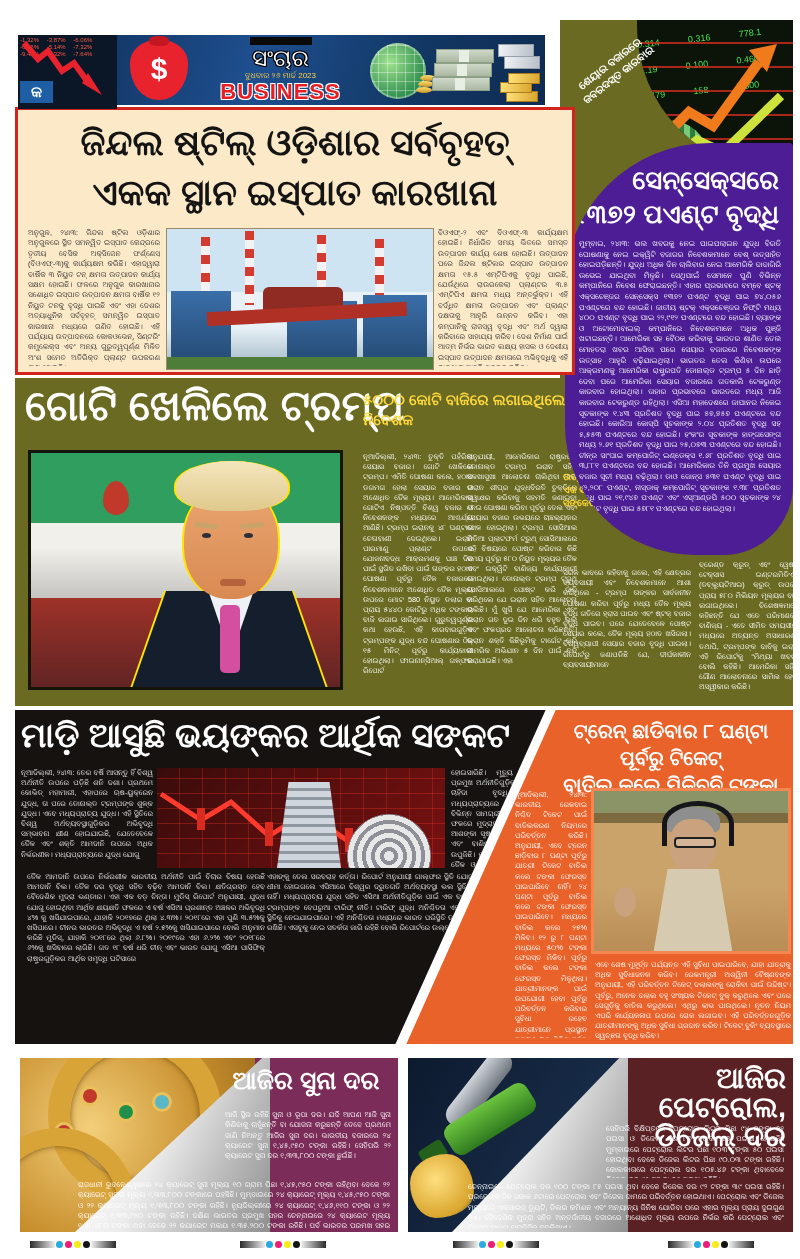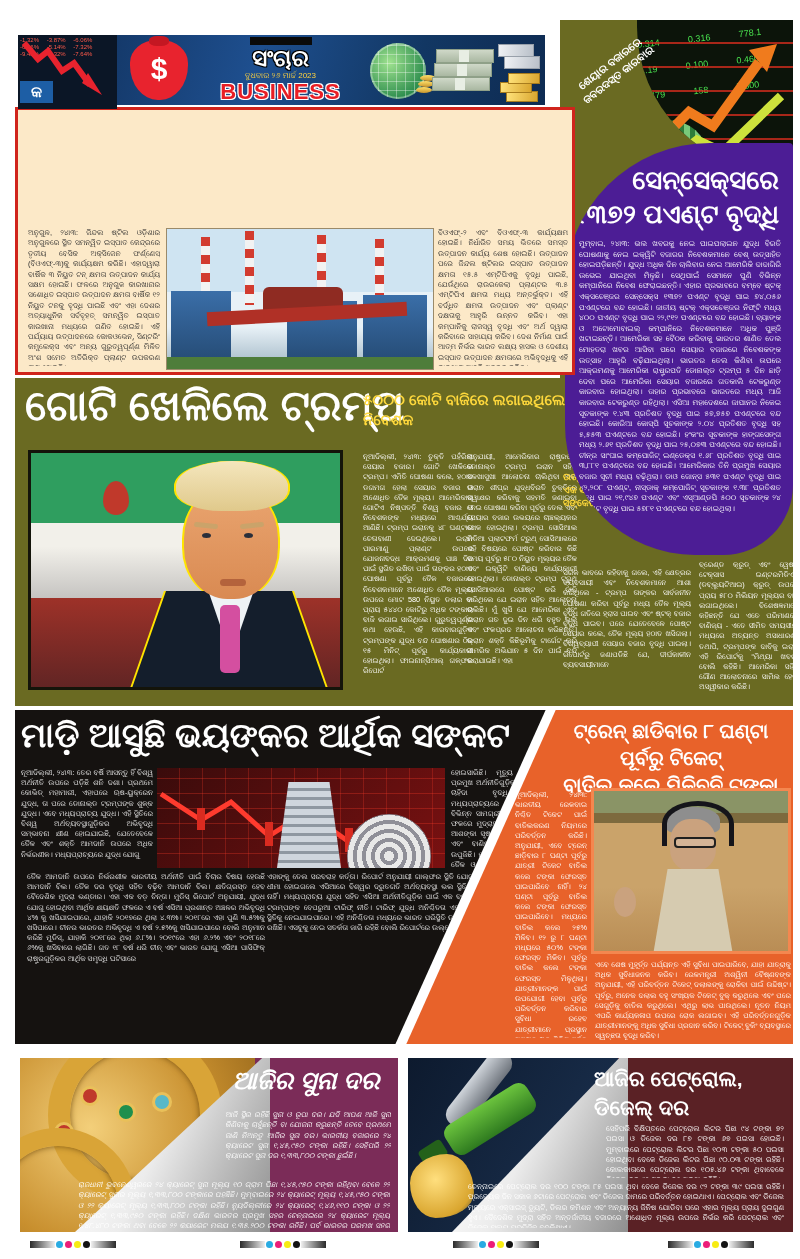--- a/index.html
+++ b/index.html
@@ -15,21 +15,21 @@
   .mh-ticker{left:0;top:0;width:95px;height:70px;background:#0b1626;color:#ff5a4a;
     font-size:6px;line-height:7px;overflow:hidden;word-spacing:6px;padding:2px;}
   .mh-edition{left:2px;top:46px;width:33px;height:22px;background:#1d5ea5;color:#fff;
     font-size:15px;font-weight:bold;text-align:center;line-height:22px;z-index:3;}
   .mh-bag{left:112px;top:5px;width:58px;height:60px;background:#e8232e;
     border-radius:46% 46% 48% 48%/38% 38% 58% 58%;text-align:center;}
   .mh-bag .knot{position:absolute;left:19px;top:-4px;width:20px;height:10px;background:#c41722;border-radius:40%;}
   .mh-bag .dollar{position:relative;top:12px;color:#fff;font-size:30px;font-weight:bold;}
   .mh-logo{left:180px;top:1px;width:165px;height:68px;text-align:center;}
   .mh-chip{display:block;margin:1px auto 0;width:62px;height:8px;background:#0a0a0a;}
-  .mh-brand{display:block;color:#fff;font-size:23px;font-weight:bold;line-height:26px;
+  .mh-brand{display:block;color:#fff;font-size:23px;font-weight:normal;line-height:26px;
     text-shadow:1px 1px 0 #000,-1px -1px 0 #000,1px -1px 0 #000,-1px 1px 0 #000;}
   .mh-date{display:block;color:#ffd23e;font-size:8px;line-height:9px;}
   .mh-biz{display:block;color:#e81e25;font-size:22px;font-weight:bold;letter-spacing:1px;line-height:24px;
     text-shadow:1px 1px 0 #fff,-1px -1px 0 #fff,1px -1px 0 #fff,-1px 1px 0 #fff;}
   .mh-globe{left:352px;top:8px;width:56px;height:56px;border-radius:50%;
     background:radial-gradient(circle at 35% 35%,#9fe28f,#2f8f4f 70%,#1d6136);
     box-shadow:inset 0 0 0 2px rgba(255,255,255,.35);}
   .mh-globe .grid{position:absolute;inset:0;border-radius:50%;
     background:repeating-linear-gradient(0deg,transparent 0 8px,rgba(255,255,255,.35) 8px 9px),
                repeating-linear-gradient(90deg,transparent 0 8px,rgba(255,255,255,.35) 8px 9px);}
@@ -134,21 +134,21 @@
     border-bottom:none;border-radius:50% 50% 0 0;}
   .m-hair{position:absolute;left:72px;top:16px;width:54px;height:26px;border-radius:50% 50% 20% 20%;background:#8e8e8e;}
   .m-face{position:absolute;left:76px;top:28px;width:46px;height:52px;border-radius:42%;background:#caa27e;}
   .m-glasses{position:absolute;left:80px;top:46px;width:38px;height:7px;border:2px solid #202020;border-radius:4px;background:rgba(255,255,255,.2);}
   .m-vest{position:absolute;left:46px;top:78px;width:106px;height:88px;background:#d6cbb0;
     clip-path:polygon(12% 100%,26% 0,74% 0,88% 100%);}
   .m-hand{position:absolute;left:20px;top:96px;width:22px;height:30px;border-radius:50%;background:#caa27e;}
   #train-cap{left:580px;top:250px;width:196px;height:80px;color:#fff;font-size:7.3px;line-height:10.2px;}
 
   
-  #gold-sec{left:20px;top:1058px;width:378px;height:174px;background:#7b2c58;z-index:2;overflow:hidden;font-style:italic;}
+  #gold-sec{left:20px;top:1058px;width:378px;height:174px;background:#7b2c58;z-index:2;overflow:hidden;}
   #gold-img{left:0;top:0;width:235px;height:174px;
     background:radial-gradient(circle at 30% 40%,#f3cf7a,#c88f2e 60%,#9a6a1d);}
   .ring{position:absolute;border-radius:50%;border:22px solid #d9a437;box-shadow:inset 0 0 6px #7a5413;}
   .gem{position:absolute;width:14px;height:14px;border-radius:50%;border:3px solid #e9c05a;}
   .curl{position:absolute;top:0;height:174px;
     background:linear-gradient(115deg,#ffffff 15%,#ececec 45%,#bdbdbd 72%,#8f8f8f 100%);}
   #gold-curl{left:55px;width:195px;clip-path:polygon(96% 0,100% 0,100% 100%,0 100%);}
   #gold-h{left:200px;top:8px;width:172px;text-align:center;color:#fff;font-weight:bold;font-size:25px;}
   .price-body{color:#fff;font-size:7.4px;line-height:10.3px;}
   #gold-b1{left:205px;top:52px;width:166px;height:72px;}
@@ -157,21 +157,21 @@
   #fuel-img{left:0;top:0;width:210px;height:174px;background:linear-gradient(120deg,#0d1a2e,#1c3353);}
   .hose{position:absolute;left:58px;top:-14px;width:26px;height:90px;background:linear-gradient(90deg,#cfd4da,#6f757d);
     border-radius:12px;transform:rotate(38deg);}
   .noz{position:absolute;left:34px;top:44px;width:96px;height:34px;background:linear-gradient(#6cc43e,#2e7a1f);
     border-radius:10px;transform:rotate(-32deg);}
   .noz-tip{position:absolute;left:12px;top:86px;width:26px;height:18px;background:#24611a;border-radius:4px;transform:rotate(-32deg);}
   .splash{position:absolute;left:2px;top:96px;width:64px;height:64px;
     background:radial-gradient(circle at 40% 40%,#ffdf7e,#d9a52e 70%,rgba(217,165,46,0));
     border-radius:58% 42% 60% 40%/45% 60% 40% 55%;}
   #fuel-curl{left:44px;width:176px;clip-path:polygon(95% 0,100% 0,100% 100%,0 100%);}
-  #fuel-h{left:186px;top:6px;width:192px;text-align:left;color:#fff;font-weight:bold;font-size:21px;line-height:29px;}
+  #fuel-h{left:186px;top:6px;width:192px;text-align:right;color:#fff;font-weight:bold;font-size:29px;line-height:29px;}
   #fuel-b1{left:198px;top:66px;width:178px;height:54px;}
   #fuel-b2{left:60px;top:124px;width:316px;height:46px;}
 
   
   .reg{top:1241px;width:86px;height:7px;display:flex;align-items:center;z-index:2;}
   .reg .grad-l{width:26px;height:7px;background:linear-gradient(90deg,#2b2b2b,#f0f0f0);}
   .reg .grad-r{width:26px;height:7px;background:linear-gradient(90deg,#f0f0f0,#2b2b2b);}
   .reg .dot{width:7px;height:7px;border-radius:50%;margin:0 1px;}
   .dot-c{background:#29abe2;} .dot-m{background:#ec1e79;} .dot-y{background:#f7ec13;} .dot-k{background:#141414;}
 </style>
@@ -242,20 +242,24 @@
 
   <div id="red-blob" class="abs">
     <div id="sensex-h">
       <span>ସେନ୍‌ସେକ୍ସରେ</span><br>
       <span>୧୩୭୨ ପଏଣ୍ଟ ବୃଦ୍ଧି</span>
     </div>
     <div id="sensex-body" class="just">ମୁମ୍ବାଇ, ୨୪ା୩: ଭଲ ଖବରକୁ ନେଇ ପାଇପଲାଇନ ଯୁଦ୍ଧ ବିରତି ଘୋଷଣାକୁ ନେଇ ଇକ୍ୱିଟି ବଜାରର ନିବେଶକମାନେ ବେଶ୍ ଉତ୍ସାହିତ ହୋଇପଡ଼ିଛନ୍ତି। ଯୁଦ୍ଧ ଅଧିକ ଦିନ ଚାଲିବାର ନେଇ ଆମେରିକି ଦାଦାଗିରି ଉଭେଇ ଯାଇଥିବା ମିଳୁଛି। ସେଥିପାଇଁ ସେମାନେ ପୁଣି ବିଭିନ୍ନ କମ୍ପାନିରେ ନିବେଶ ଫେରାଇଛନ୍ତି। ଏହାର ପ୍ରଭାବରେ ବମ୍ବେ ଷ୍ଟକ୍ ଏକ୍ସଚେଞ୍ଜର ସେନ୍‌ସେକ୍ସ ୧୩୭୨ ପଏଣ୍ଟ ବୃଦ୍ଧି ପାଇ ୭୪,୦୫୬ ପଏଣ୍ଟରେ ବନ୍ଦ ହୋଇଛି। ଜାତୀୟ ଷ୍ଟକ୍ ଏକ୍ସଚେଞ୍ଜର ନିଫ୍ଟି ମଧ୍ୟ ୪୦୦ ପଏଣ୍ଟ ବୃଦ୍ଧି ପାଇ ୨୨,୯୧୨ ପଏଣ୍ଟରେ ବନ୍ଦ ହୋଇଛି। ବ୍ୟାଙ୍କ ଓ ଅଟୋମୋବାଇଲ୍ କମ୍ପାନିରେ ନିବେଶକମାନେ ଅଧିକ ପୁଞ୍ଜି ଖଟାଇଛନ୍ତି। ଆମେରିକା ସହ ବୈଠକ କରିବାକୁ ଭାରତର ଶାଣିତ ତେଲ ମୋହତରା ଖବର ଆସିବା ପରେ ସେୟାର ବଜାରରେ ନିବେଶକଙ୍କ ଉତ୍ସାହ ଆହୁରି ବଢ଼ିଯାଇଥିଲା। ଭାରତର ତେଲ କିଣିବା ଉପରେ ଆକ୍ରମଣକୁ ଆମେରିକା ରାଷ୍ଟ୍ରପତି ଡୋନାଲ୍ଡ ଟ୍ରମ୍ପ ୫ ଦିନ ଛାଡ଼ି ଦେବା ପରେ ଆମେରିକା ସେୟାର ବଜାରରେ ଗତକାଲି ଟେକରୁଣ୍ଡ କାରବାର ହୋଇଥିଲା। ତାହାର ପ୍ରଭାବରେ ଭାରତରେ ମଧ୍ୟ ଆଜି କାରବାର ଟେକରୁଣ୍ଡ ରହିଥିଲା। ଏସିଆ ମହାଦେଶରେ ଜାପାନର ନିକେଇ ସୂଚକାଙ୍କ ୧.୪୩ ପ୍ରତିଶତ ବୃଦ୍ଧି ପାଇ ୫୭,୭୫୭ ପଏଣ୍ଟରେ ବନ୍ଦ ହୋଇଛି। କୋରିଆ କୋସ୍ପି ସୂଚକାଙ୍କ ୨.୦୪ ପ୍ରତିଶତ ବୃଦ୍ଧି ସହ ୫,୫୫୩ ପଏଣ୍ଟରେ ବନ୍ଦ ହୋଇଛି। ହଂକଂର ସୂଚକାଙ୍କ ହାଙ୍ଗସେଙ୍ଗ ମଧ୍ୟ ୨.୬୧ ପ୍ରତିଶତ ବୃଦ୍ଧି ପାଇ ୨୫,୦୭୩ ପଏଣ୍ଟରେ ବନ୍ଦ ହୋଇଛି। ଚୀନ୍‌ର ସାଂଘାଇ କମ୍ପୋଜିଟ୍ ଇଣ୍ଡେକ୍ସ ୧.୬୮ ପ୍ରତିଶତ ବୃଦ୍ଧି ପାଇ ୩,୮୮୧ ପଏଣ୍ଟରେ ବନ୍ଦ ହୋଇଛି। ଆମେରିକାର ତିନି ପ୍ରମୁଖ ସେୟାର ବଜାର ସୂଚୀ ମଧ୍ୟ ବଢ଼ିଥିଲା। ଡାଓ ଜୋନ୍ସ ୫୩୧ ପଏଣ୍ଟ ବୃଦ୍ଧି ପାଇ ୪୨,୨୦୮ ପଏଣ୍ଟ, ନାସ୍‌ଡାକ୍ କମ୍ପୋଜିଟ୍ ସୂଚକାଙ୍କ ୧.୩୮ ପ୍ରତିଶତ ବୃଦ୍ଧି ପାଇ ୨୧,୯୪୭ ପଏଣ୍ଟ ଏବଂ ଏସ୍‌ଆଣ୍ଡପି ୫୦୦ ସୂଚକାଙ୍କ ୨୪ ପଏଣ୍ଟ ବୃଦ୍ଧି ପାଇ ୫୭୮୧ ପଏଣ୍ଟରେ ବନ୍ଦ ହୋଇଥିଲା।</div>
   </div>
 
   <div id="jindal" class="abs clip">
+    <div id="jindal-h">
+      <span>ଜିନ୍ଦଲ ଷ୍ଟିଲ୍ ଓଡ଼ିଶାର ସର୍ବବୃହତ୍</span><br>
+      <span>ଏକକ ସ୍ଥାନ ଇସ୍ପାତ କାରଖାନା</span>
+    </div>
     <div id="jcol-l" class="abs jcol just clip">ଅନୁଗୁଳ, ୨୪ା୩: ଜିନ୍ଦଲ ଷ୍ଟିଲ ଓଡ଼ିଶାର ଅନୁଗୁଳରେ ସ୍ଥିତ ସମନ୍ୱିତ ଇସ୍ପାତ କେନ୍ଦ୍ରରେ ତୃତୀୟ ବେସିକ ଅକ୍ସିଜେନ ଫର୍ଣ୍ଣେସ୍ (ବିଓଏଫ୍-୩)କୁ କାର୍ଯ୍ୟକ୍ଷମ କରିଛି। ଏହାଦ୍ୱାରା ବାର୍ଷିକ ୩ ନିୟୁତ ଟନ୍ କ୍ଷମତା ଉତ୍ପାଦନ କାର୍ଯ୍ୟ ସକ୍ଷମ ହୋଇଛି। ଫଳରେ ଅନୁଗୁଳ କାରଖାନାର ସଶୋଧିତ ଇସ୍ପାତ ଉତ୍ପାଦନ କ୍ଷମତା ବାର୍ଷିକ ୧୨ ନିୟୁତ ଟନକୁ ବୃଦ୍ଧି ପାଇଛି ଏବଂ ଏହା ଦେଶର ଅତ୍ୟାଧୁନିକ ସର୍ବବୃହତ୍ ସମନ୍ୱିତ ଇସ୍ପାତ କାରଖାନା ମଧ୍ୟରେ ଗଣିତ ହୋଇଛି। ଏହି ପର୍ଯ୍ୟାୟ ଉତ୍ପାଦନରେ କୋକଓଭେନ୍, ସିଣ୍ଟରିଂ କମ୍ପ୍ଲେକ୍ସ ଏବଂ ଅନ୍ୟ ଗୁରୁତ୍ୱପୂର୍ଣ୍ଣ ମିଳିତ ଅଂଶ ସମେତ ଅତିରିକ୍ତ ପ୍ଲାଣ୍ଟ ଉପକରଣ ଲାଗୁ ହୋଇଛି।</div>
     <div id="factory" class="abs">
       <span class="chim" style="left:34px;top:8px;height:66px;"></span>
       <span class="chim" style="left:78px;top:2px;height:74px;"></span>
       <span class="chim" style="left:150px;top:6px;height:70px;"></span>
       <span class="chim" style="left:208px;top:10px;height:62px;"></span>
       <span class="fblock" style="left:4px;top:62px;width:60px;height:66px;"></span>
       <span class="fblock" style="left:120px;top:72px;width:70px;height:56px;"></span>
       <span class="fblock" style="left:196px;top:66px;width:64px;height:62px;"></span>
       <span class="roof"></span>

